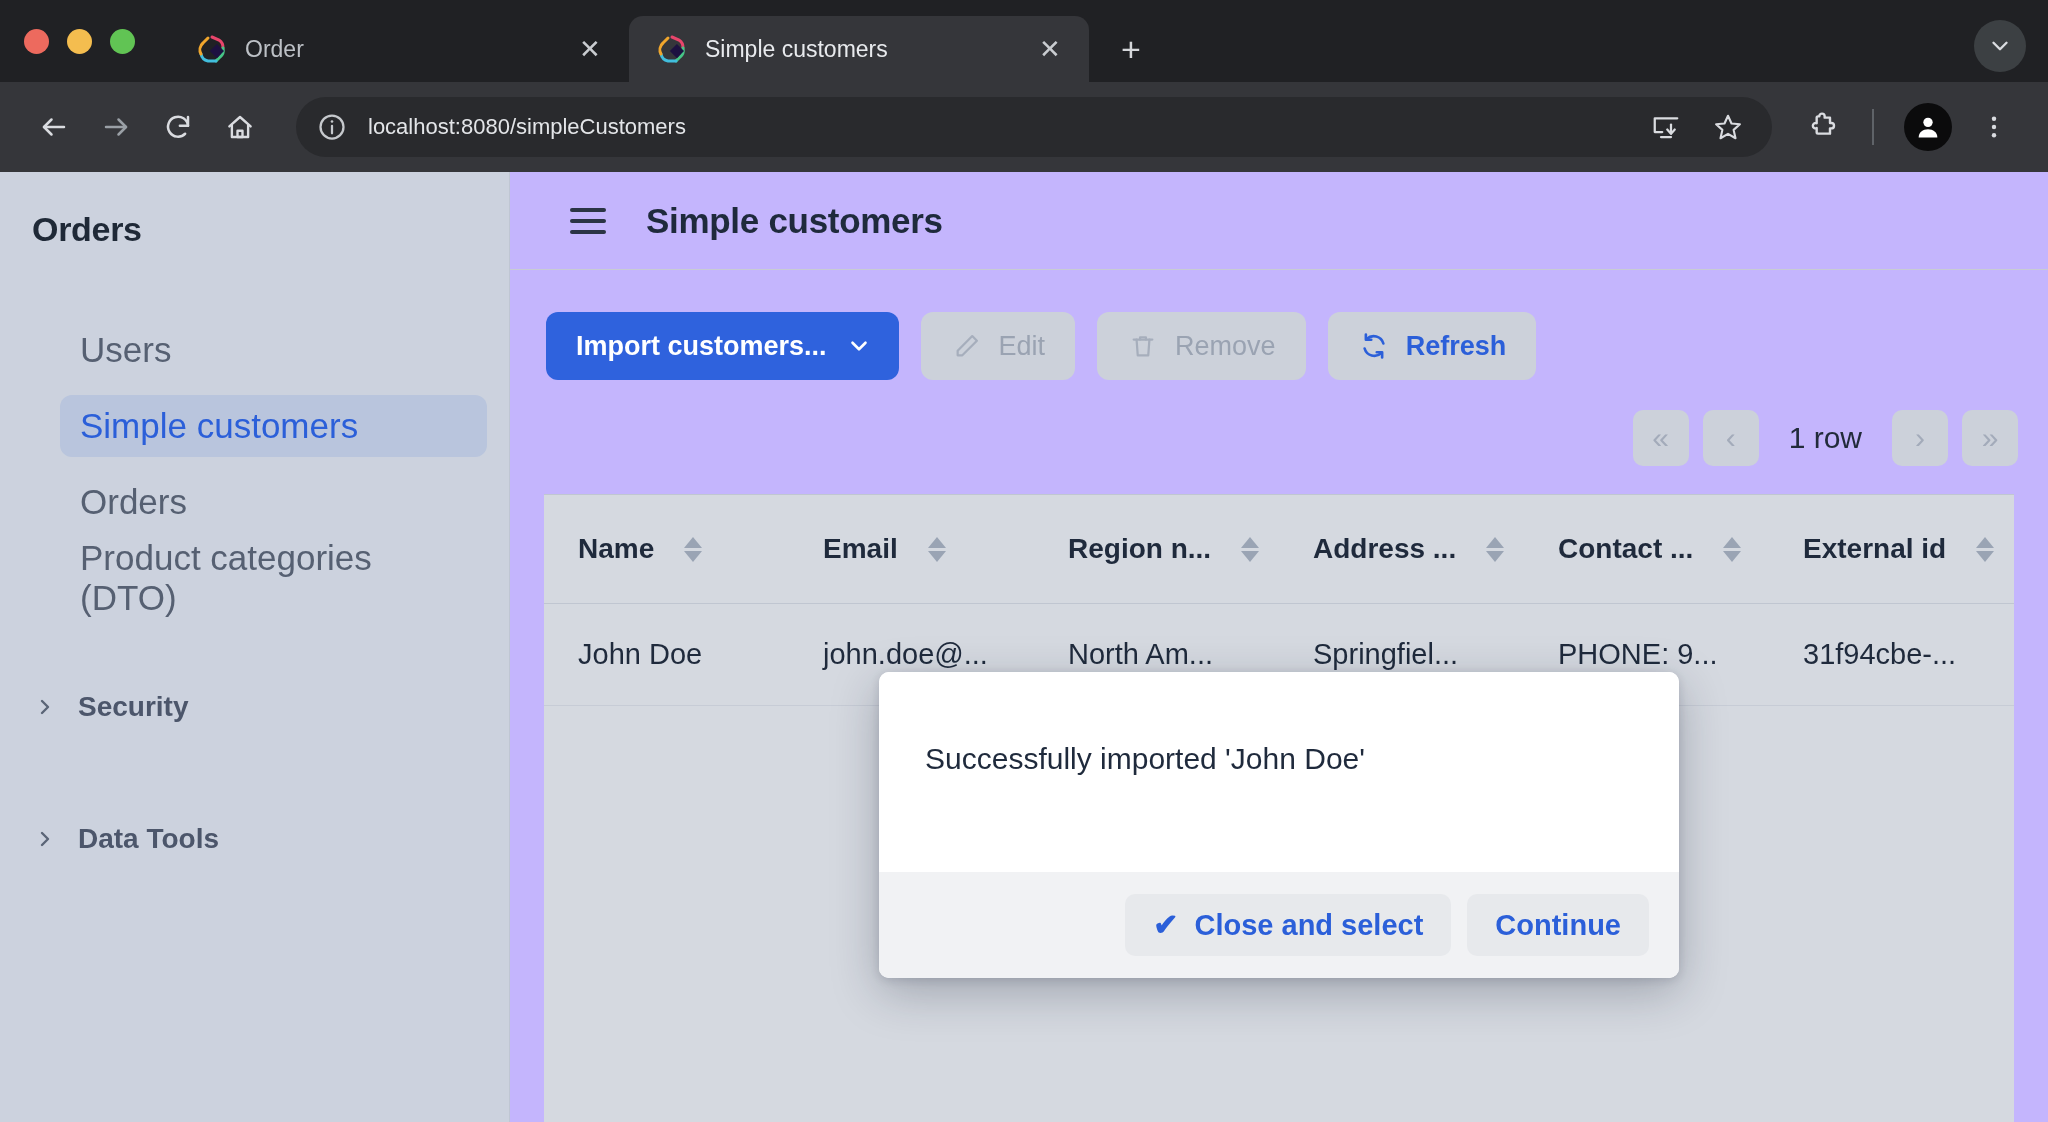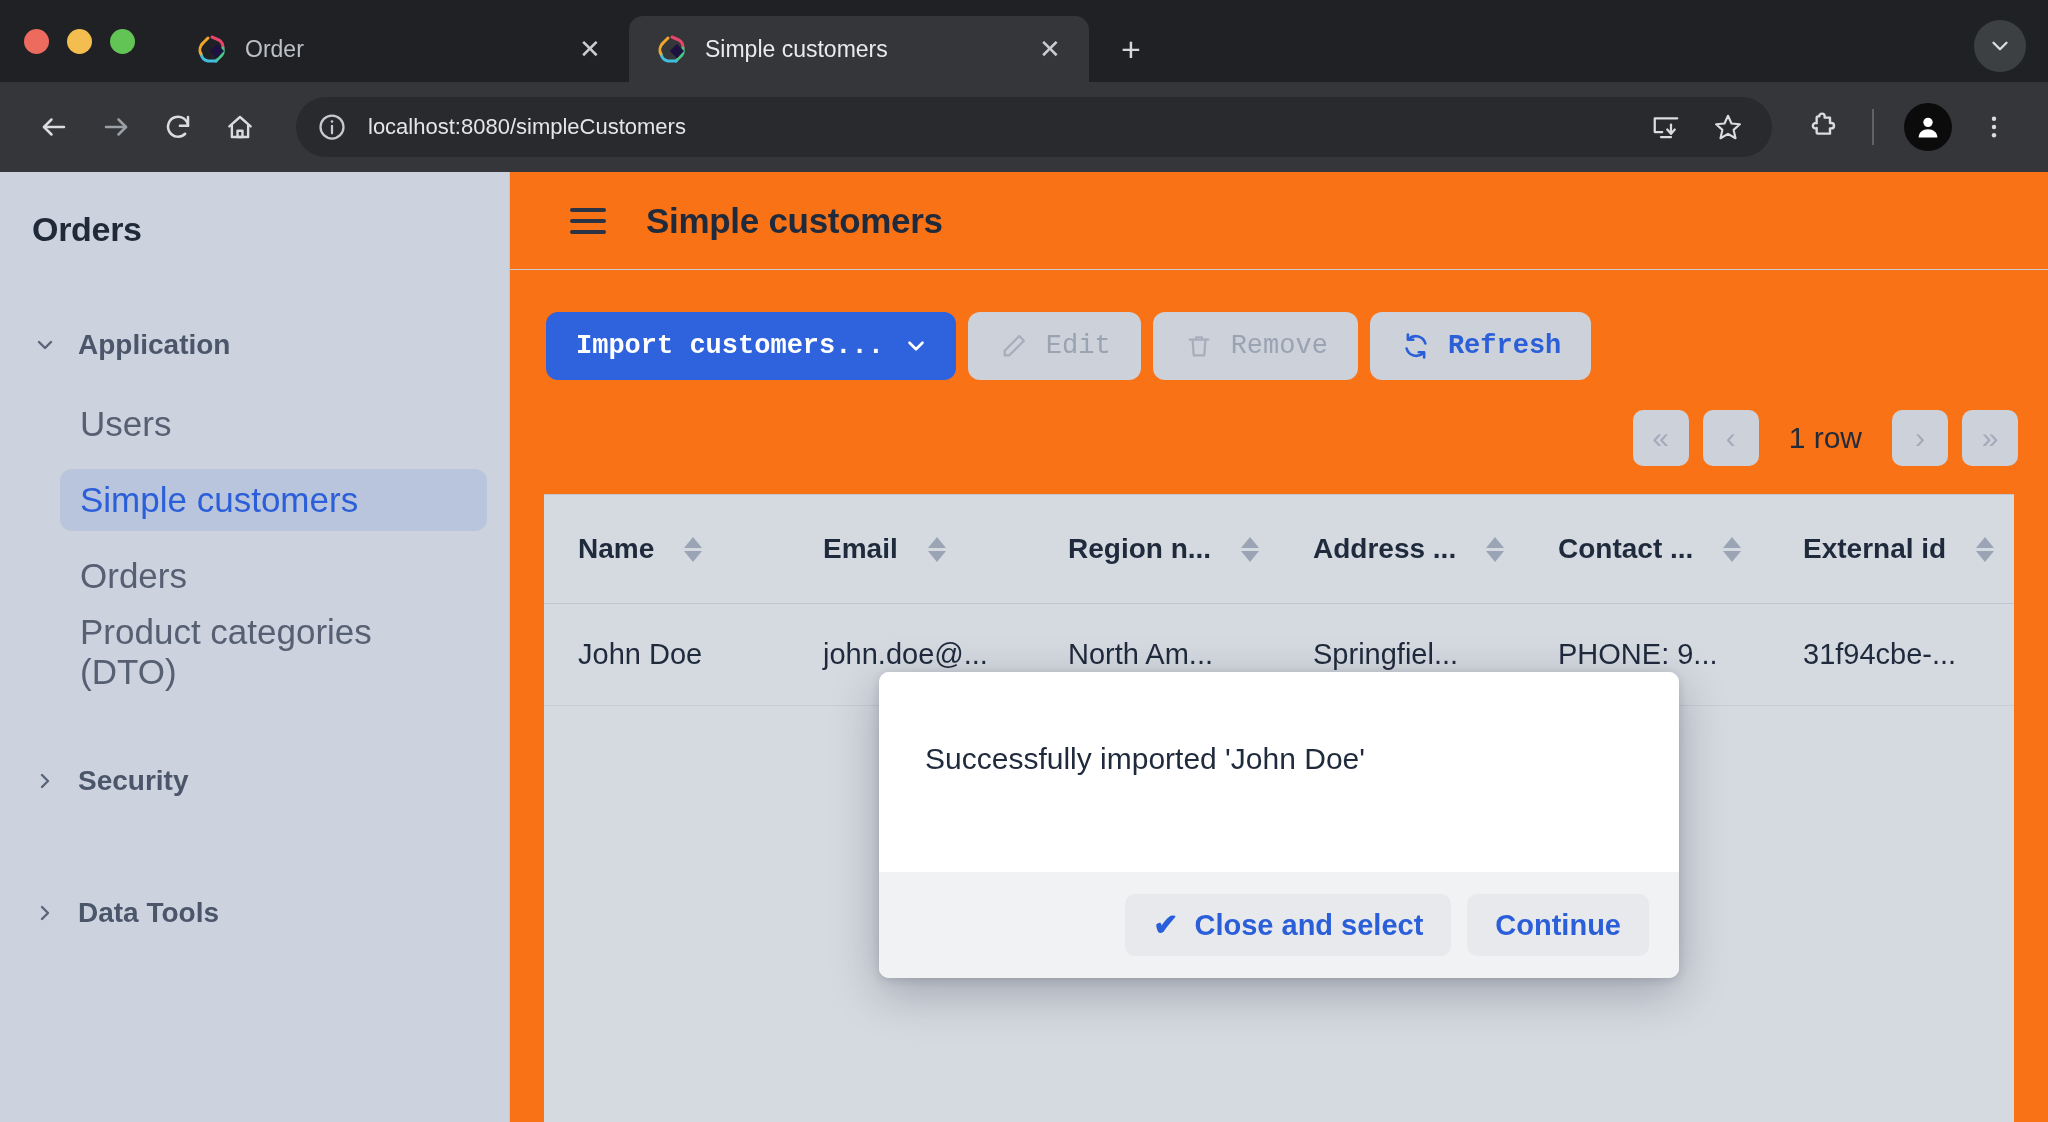--- a/index.html
+++ b/index.html
@@ -122,21 +122,21 @@
   }
   .tb-divider { width: 2px; height: 36px; background: #5f6368; margin: 0 16px; }
   .avatar-btn {
     width: 48px; height: 48px; border-radius: 50%;
     background: #0b0b0c;
     display: flex; align-items: center; justify-content: center;
     color: #ffffff; margin: 0 8px; flex: 0 0 48px;
   }
 
   
-  .viewport { flex: 1; display: flex; background: #f97316; min-height: 0; }
+  .viewport { flex: 1; display: flex; background: #c4b5fd; min-height: 0; }
 
   .sidebar {
     width: 510px;
     background: #ccd2de;
     border-right: 1px solid #bfc6d3;
     padding: 38px 0 0 0;
     flex: 0 0 510px;
   }
   .app-title {
     font-size: 34px;
@@ -192,23 +192,22 @@
     border-bottom: 1px solid #c8ccd3;
     flex: 0 0 98px;
   }
   .hamburger { width: 36px; display: flex; flex-direction: column; gap: 7px; flex: 0 0 36px; }
   .hamburger span { display: block; height: 4px; background: #2b3445; border-radius: 2px; }
   .page-title { font-size: 35px; font-weight: bold; color: #1f2a3c; letter-spacing: -0.3px; }
 
   .action-bar {
     display: flex;
     align-items: center;
-    gap: 12px;
+    gap: 22px;
     padding: 42px 0 0 36px;
-    font-family: Liberation Mono, monospace;
   }
   .btn {
     height: 68px;
     border-radius: 12px;
     display: flex;
     align-items: center;
     gap: 16px;
     padding: 0 30px;
     font-size: 27px;
     border: none;
@@ -447,28 +446,20 @@
           <circle cx="12" cy="19" r="1.9"></circle>
         </svg>
     </div>
   </div>
 
   <div class="viewport">
 
     <div class="sidebar">
       <div class="app-title">Orders</div>
 
-      <div class="nav-group-header">
-        <span class="chev">
-          <svg width="24" height="24" viewBox="0 0 24 24" fill="none" stroke="currentColor" stroke-width="2.4" stroke-linecap="round" stroke-linejoin="round">
-              <polyline points="6 9 12 15 18 9"></polyline>
-            </svg>
-        </span>
-        <span class="nav-group-label">Application</span>
-      </div>
 
       <div class="nav-item">
         <span>Users</span>
       </div>
       <div class="nav-spacer-sm"></div>
       <div class="nav-item selected">
         <span>Simple customers</span>
       </div>
       <div class="nav-spacer-sm"></div>
       <div class="nav-item">

